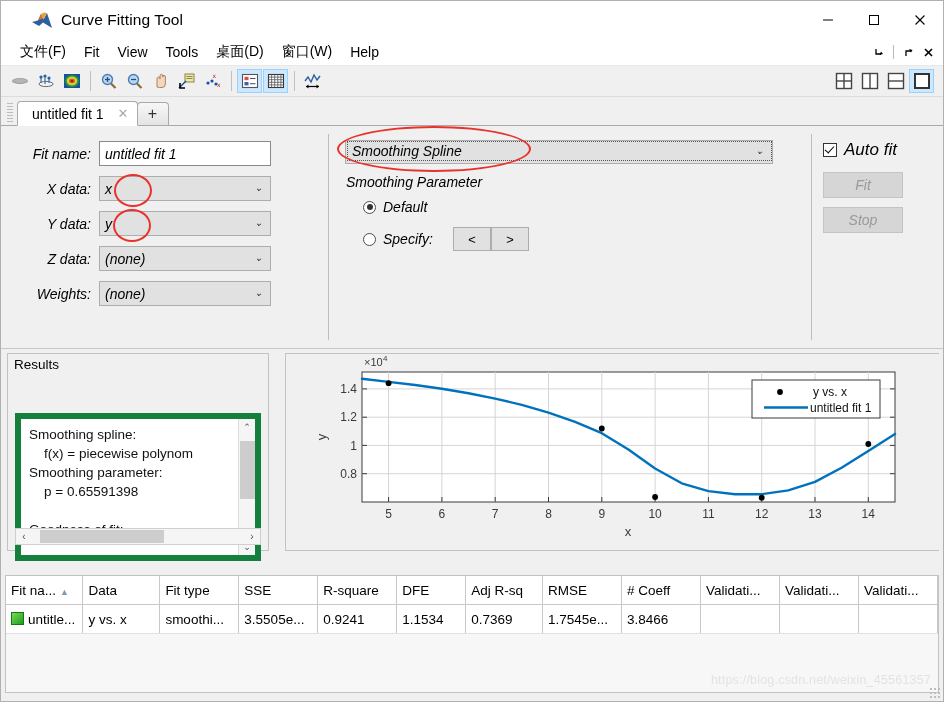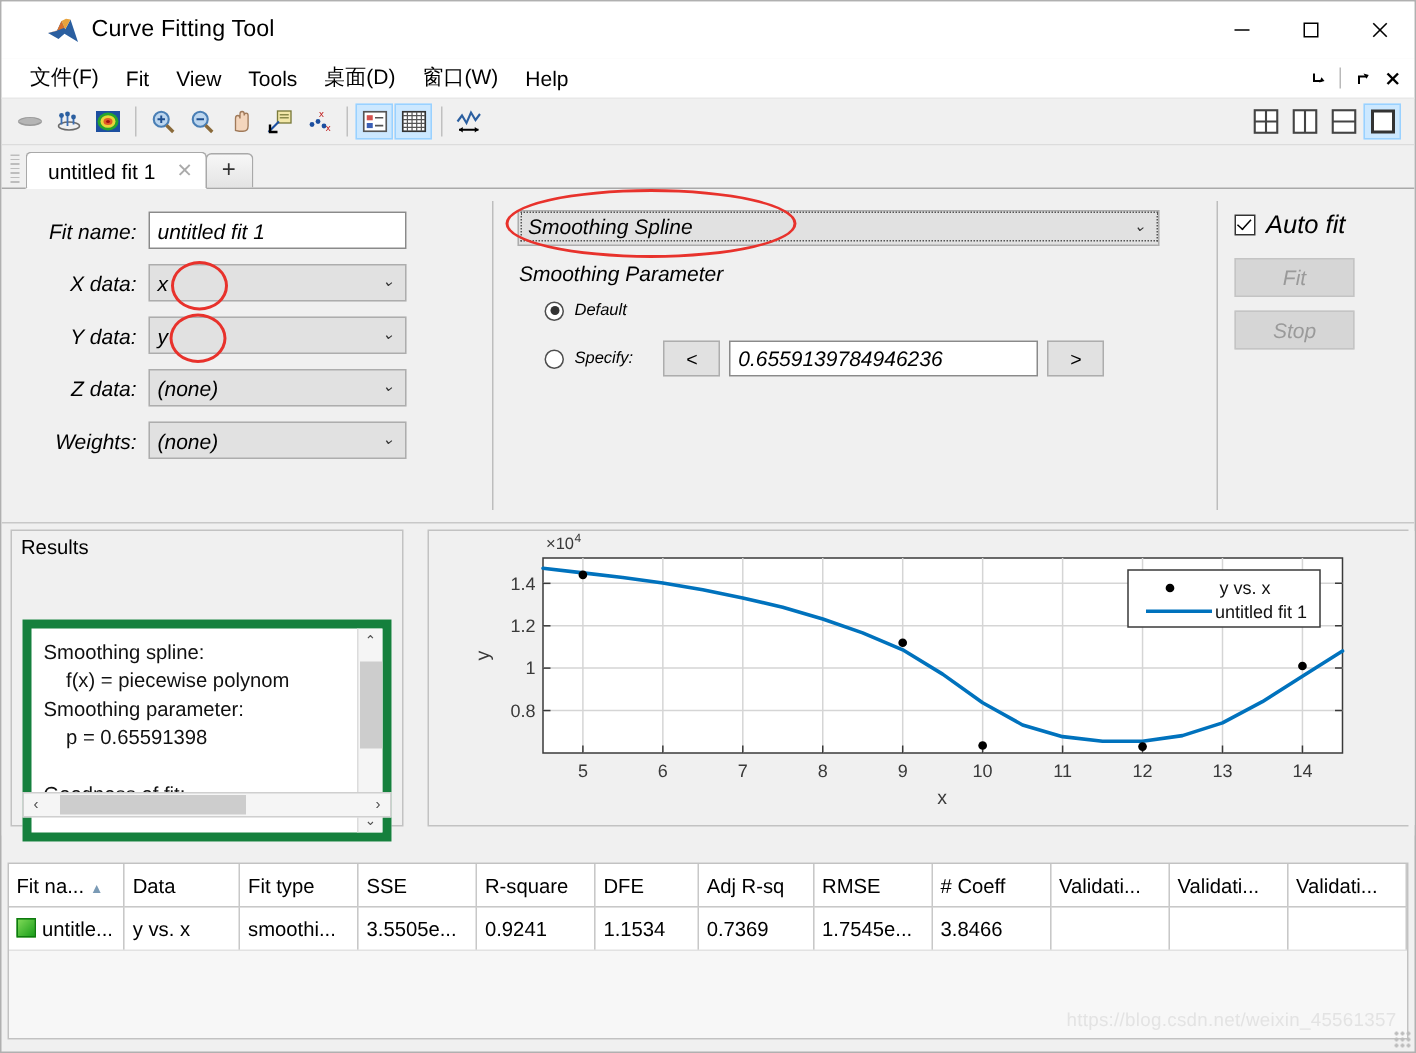--- a/index.html
+++ b/index.html
@@ -272,21 +272,21 @@
     box-sizing: border-box;
   }
   .radio.sel::after {
     content: "";
     position: absolute;
     left: 2.5px; top: 2.5px;
     width: 6px; height: 6px;
     border-radius: 50%;
     background: #333;
   }
-  .radio-label { font-size: 11px; }
+  .radio-label { font-size: 14px; }
   .stepbtn {
     width: 38px; height: 24px;
     background: #e1e1e1;
     border: 1px solid #adadad;
     display: flex; align-items: center; justify-content: center;
     font-size: 13px;
     box-sizing: border-box;
   }
   .param-field {
     width: 206px; height: 24px;
@@ -763,21 +763,20 @@
 
       <div class="radio-row">
         <div class="radio sel"></div>
         <div class="radio-label">Default</div>
       </div>
 
       <div class="radio-row">
         <div class="radio"></div>
         <div class="radio-label" style="margin-right:20px;">Specify:</div>
         <div class="stepbtn">&lt;</div>
-        <div class="param-field">0.6559139784946236</div>
         <div class="stepbtn">&gt;</div>
       </div>
 
     </div>
 
     <div class="right-col">
       <div class="autofit-row">
         <div class="checkbox dark checked"></div>
         <div class="lbl">Auto fit</div>
       </div>

